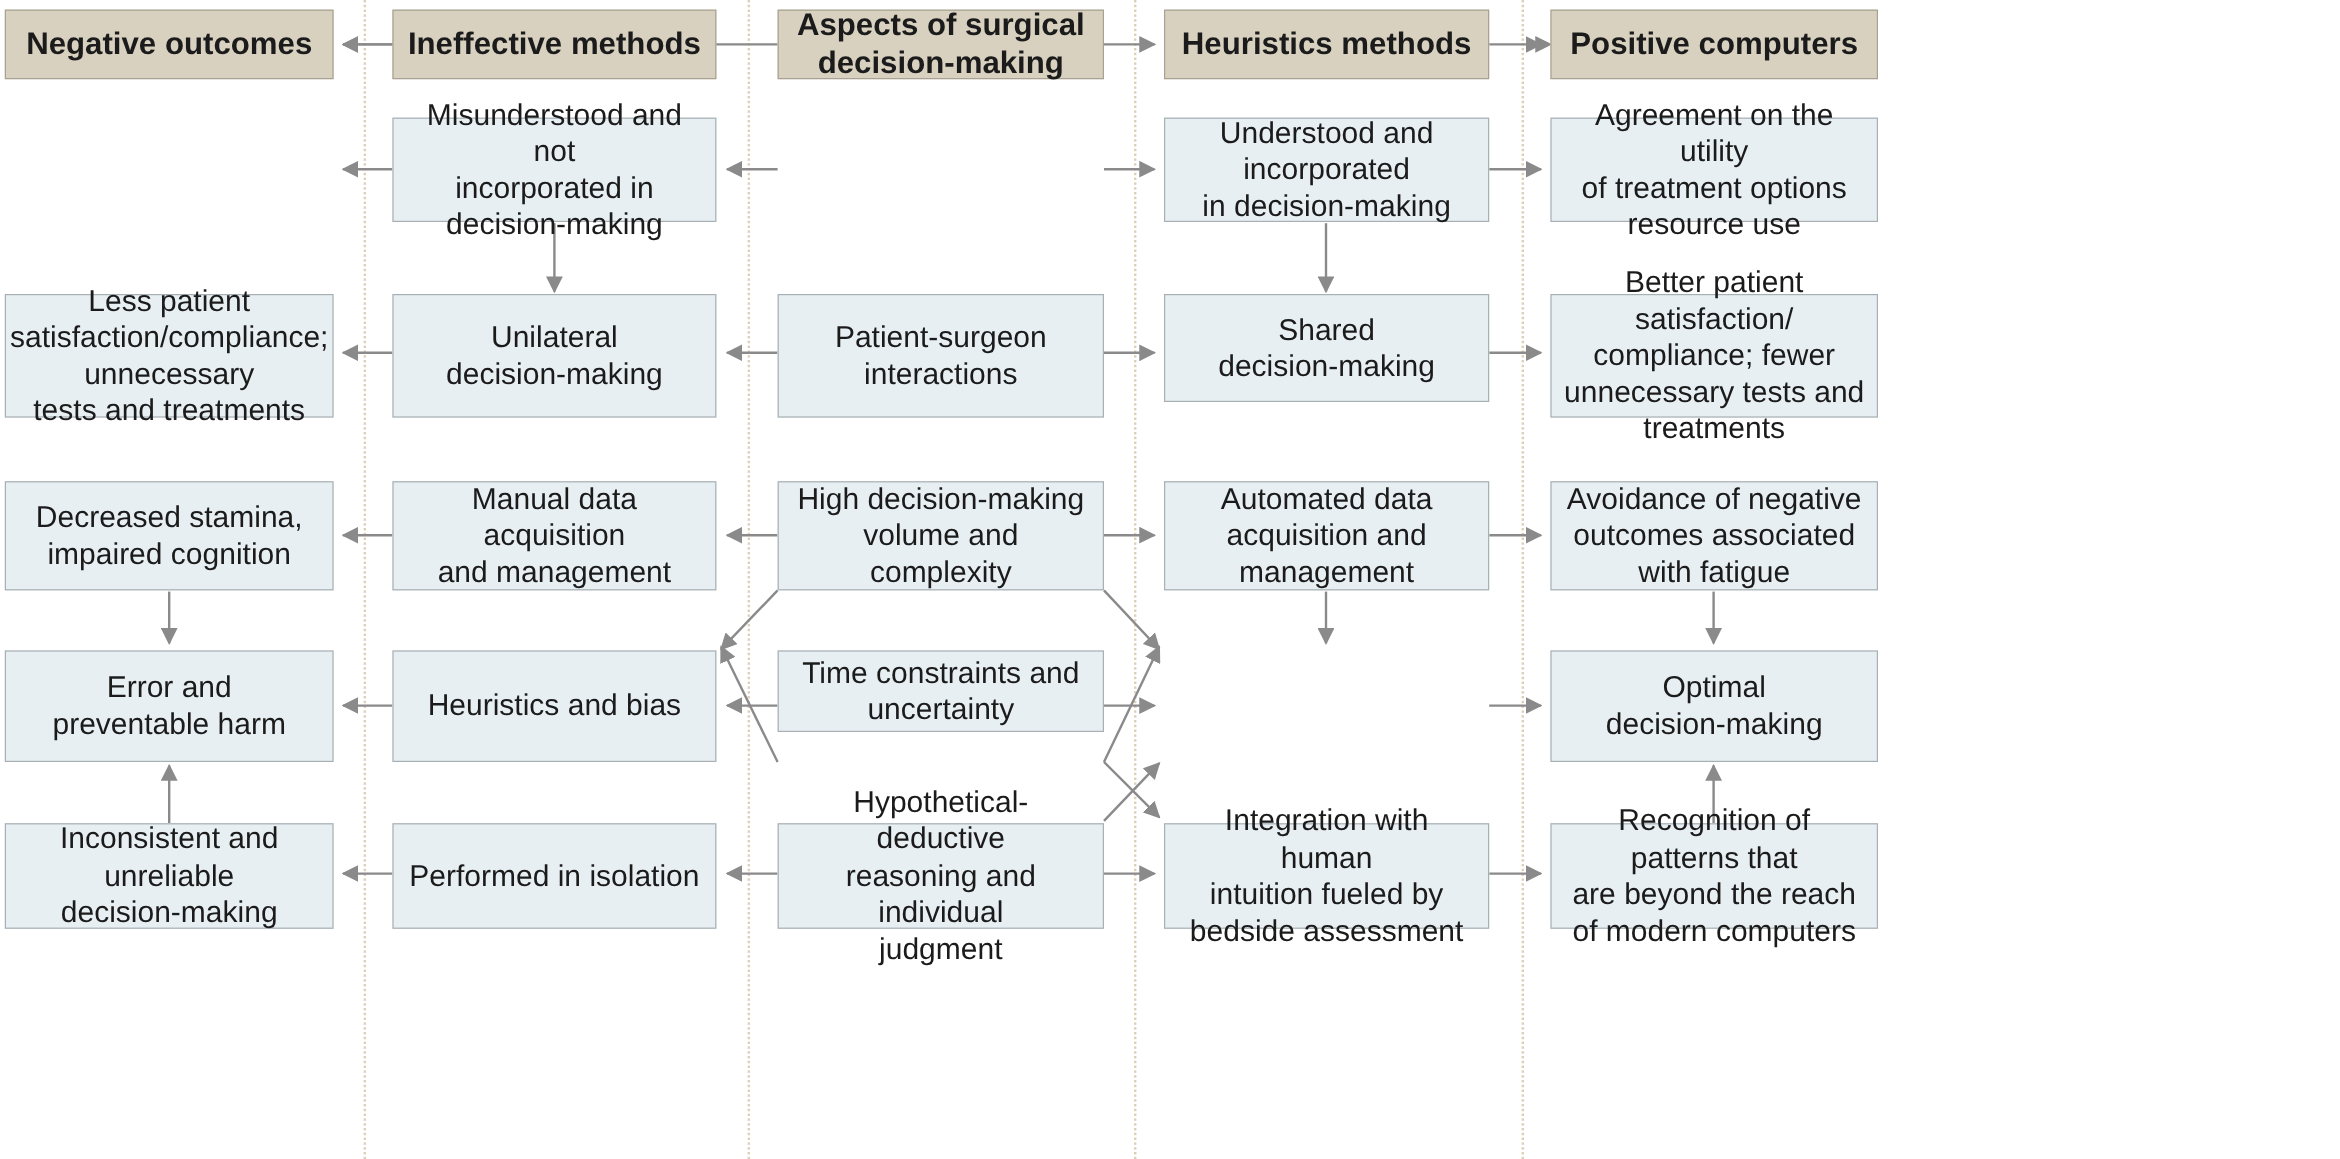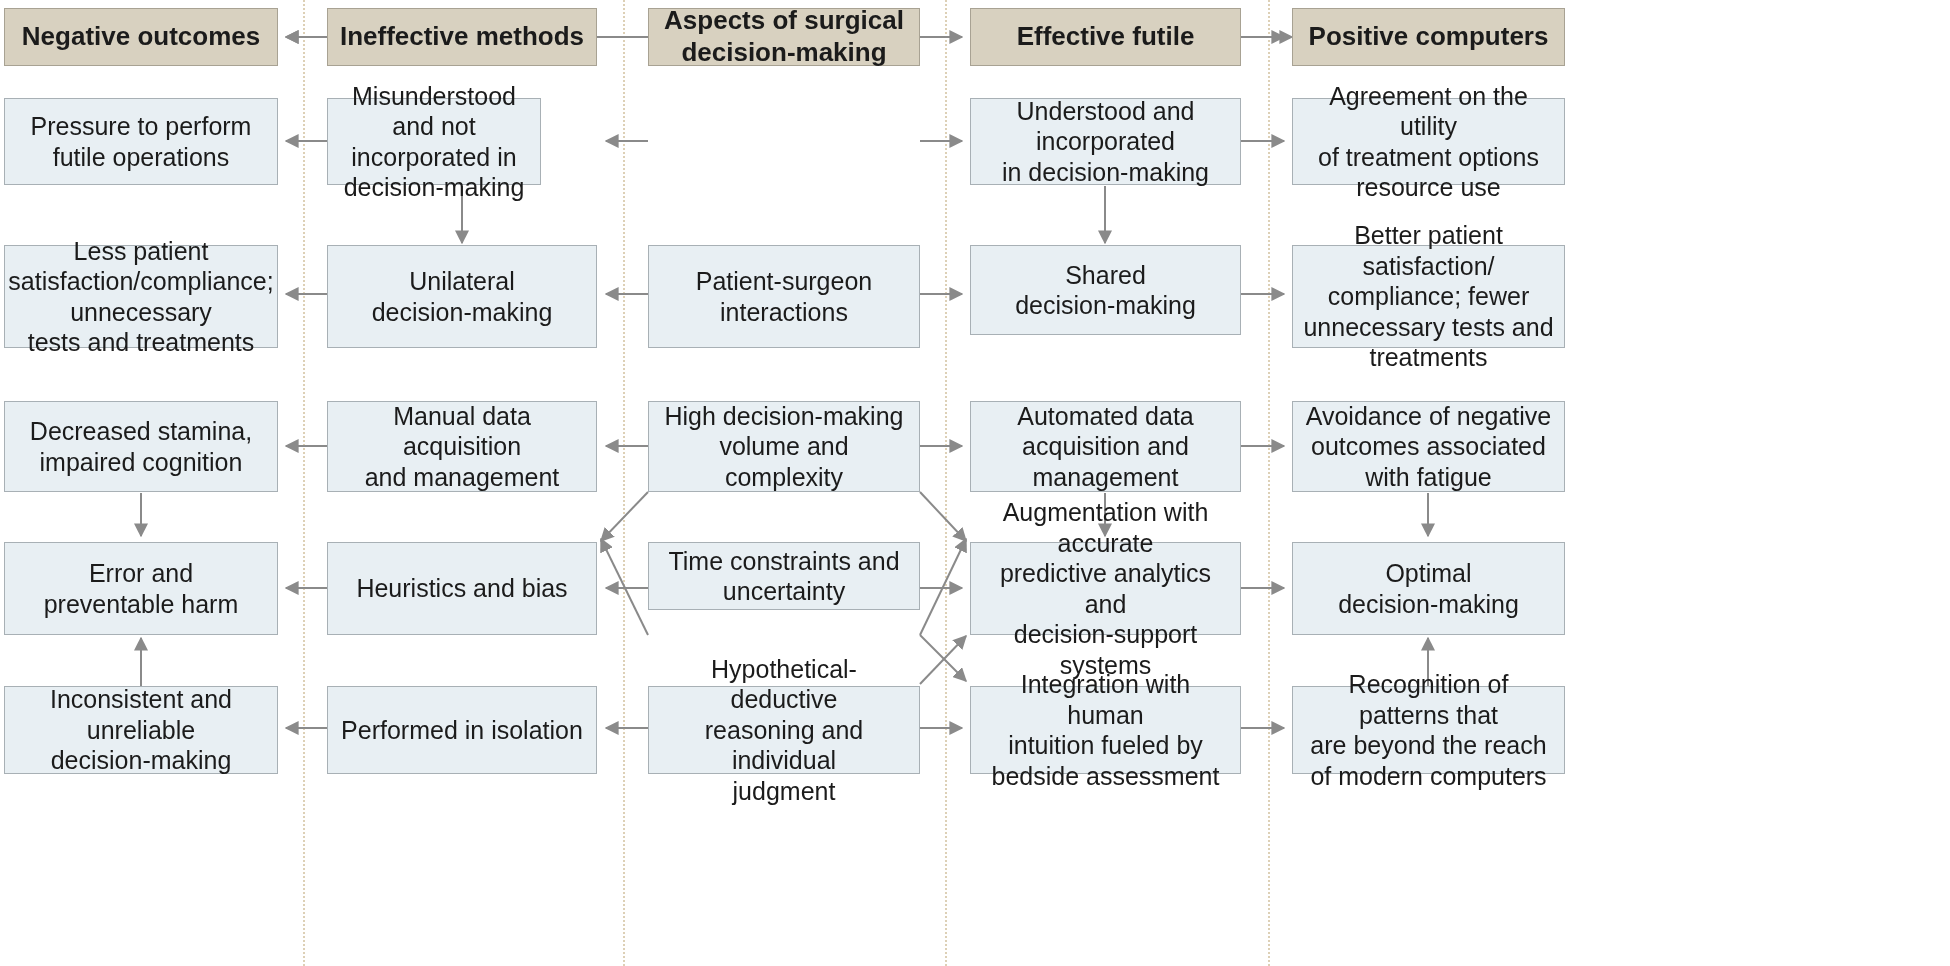--- a/index.html
+++ b/index.html
@@ -102,30 +102,27 @@
   <div class="box head" style="left:4px;top:8px;width:274px;height:58px">
     <span>Negative outcomes</span>
   </div>
   <div class="box head" style="left:327px;top:8px;width:270px;height:58px">
     <span>Ineffective methods</span>
   </div>
   <div class="box head" style="left:648px;top:8px;width:272px;height:58px">
     <span>Aspects of surgical<br>decision-making</span>
   </div>
   <div class="box head" style="left:970px;top:8px;width:271px;height:58px">
-    <span>Effective futile</span>
+    <span>Heuristics methods</span>
   </div>
   <div class="box head" style="left:1292px;top:8px;width:273px;height:58px">
     <span>Positive computers</span>
   </div>
 
-  <div class="box" style="left:4px;top:98px;width:274px;height:87px">
-    <span>Pressure to perform<br>futile operations</span>
-  </div>
-  <div class="box" style="left:327px;top:98px;width:214px;height:87px">
+  <div class="box" style="left:327px;top:98px;width:270px;height:87px">
     <span>Misunderstood and not<br>incorporated in<br>decision-making</span>
   </div>
   <div class="box" style="left:970px;top:98px;width:271px;height:87px">
     <span>Understood and<br>incorporated<br>in decision-making</span>
   </div>
   <div class="box" style="left:1292px;top:98px;width:273px;height:87px">
     <span>Agreement on the utility<br>of treatment options<br>resource use</span>
   </div>
 
   <div class="box" style="left:4px;top:245px;width:274px;height:103px">
@@ -162,23 +159,20 @@
 
   <div class="box" style="left:4px;top:542px;width:274px;height:93px">
     <span>Error and<br>preventable harm</span>
   </div>
   <div class="box" style="left:327px;top:542px;width:270px;height:93px">
     <span>Heuristics and bias</span>
   </div>
   <div class="box" style="left:648px;top:542px;width:272px;height:68px">
     <span>Time constraints and<br>uncertainty</span>
   </div>
-  <div class="box" style="left:970px;top:542px;width:271px;height:93px">
-    <span>Augmentation with accurate<br>predictive analytics and<br>decision-support systems</span>
-  </div>
   <div class="box" style="left:1292px;top:542px;width:273px;height:93px">
     <span>Optimal<br>decision-making</span>
   </div>
 
   <div class="box" style="left:4px;top:686px;width:274px;height:88px">
     <span>Inconsistent and unreliable<br>decision-making</span>
   </div>
   <div class="box" style="left:327px;top:686px;width:270px;height:88px">
     <span>Performed in isolation</span>
   </div>

